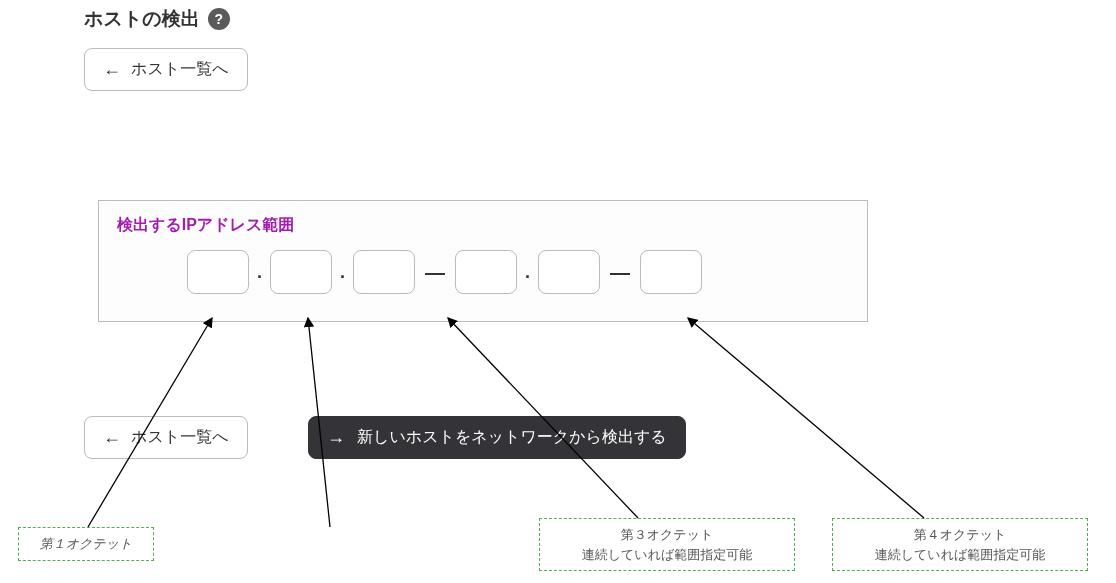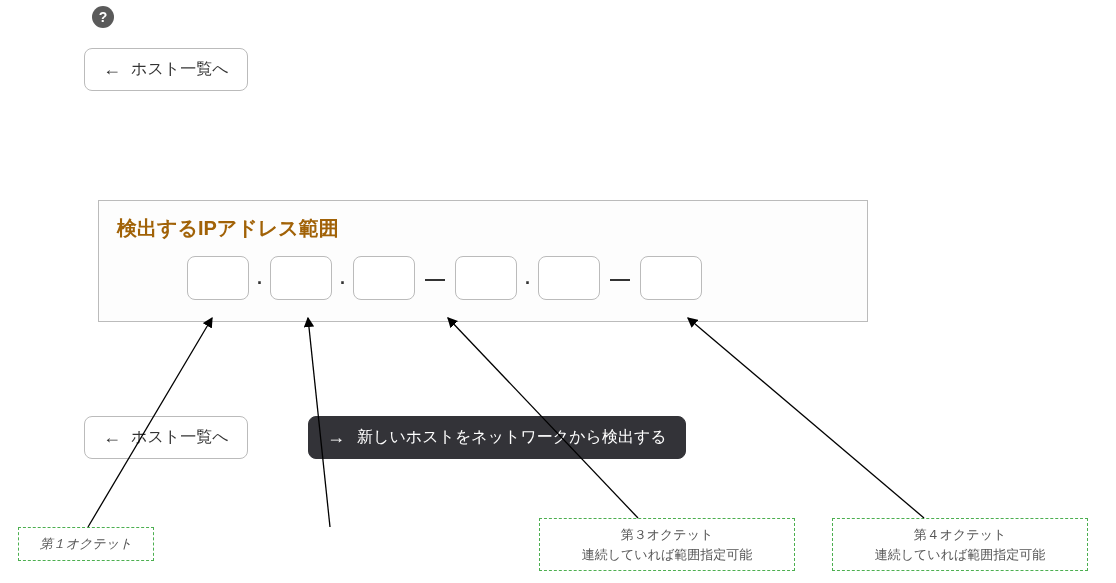--- a/index.html
+++ b/index.html
@@ -75,23 +75,23 @@
     position: absolute;
     left: 98px;
     top: 200px;
     width: 770px;
     height: 122px;
     border: 1px solid #bbb;
     background: #fdfdfd;
     padding: 14px 18px 18px 18px;
   }
   .ip-range-title {
-    font-size: 20px;
-    font-weight: bold;
-    color: #a16207;
+    font-size: 16px;
+    font-weight: bold;
+    color: #a21caf;
     margin-bottom: 14px;
   }
   .ip-row {
     display: flex;
     align-items: center;
     padding-left: 70px;
   }
   .ip-input {
     width: 62px;
     height: 44px;
@@ -131,20 +131,21 @@
     height: 583px;
     pointer-events: none;
   }
 </style>
 </head>
 <body>
 
 <div class="container">
 
   <div class="page-title">
+    <span>ホストの検出</span>
     <span class="help-icon">?</span>
   </div>
 
   <div class="btn btn-outline" style="position:absolute; left:84px; top:48px;">
     <span class="arrow-left">←</span>
     <span>ホスト一覧へ</span>
   </div>
 
   <div class="ip-range-box">
     <div class="ip-range-title">検出するIPアドレス範囲</div>

